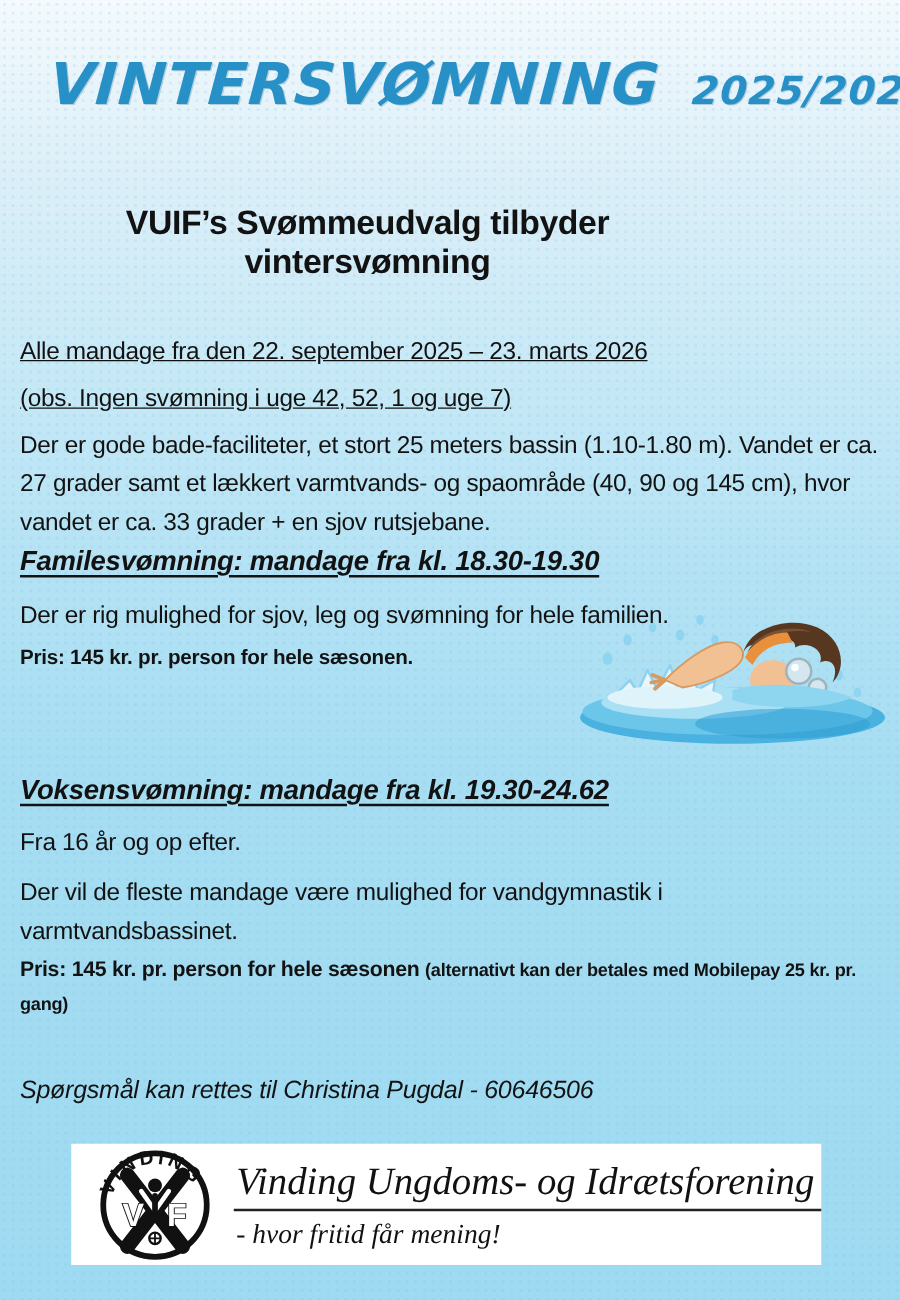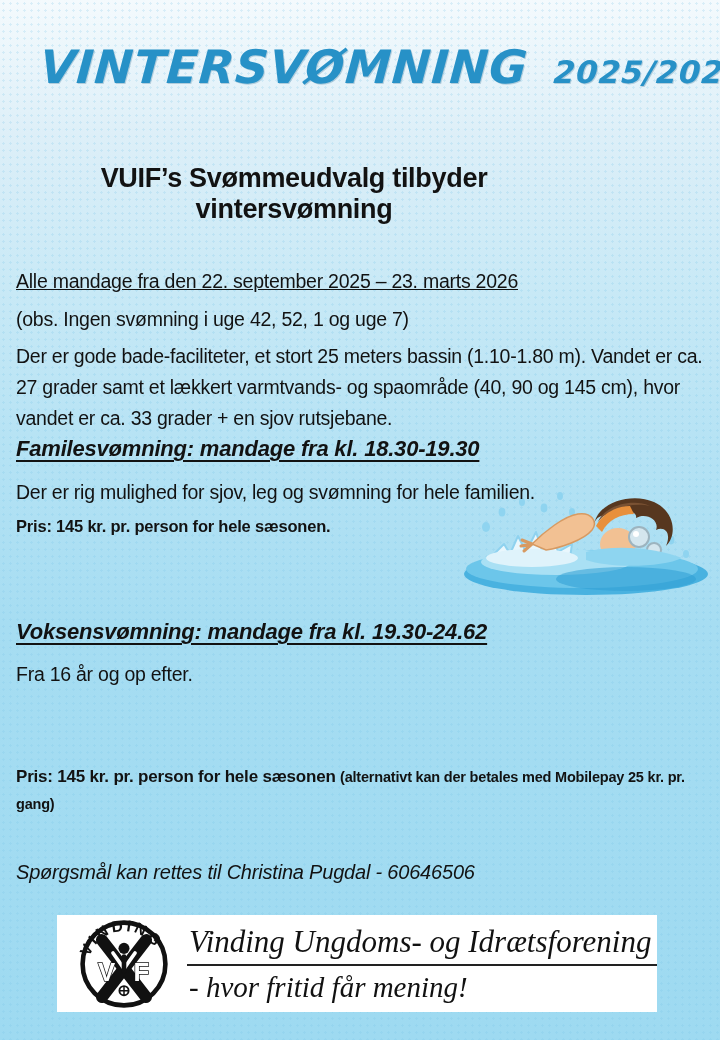--- a/index.html
+++ b/index.html
@@ -56,21 +56,21 @@
     z-index: 2;
   }
   .h1a { top: 163px; }
   .h1b { top: 215px; }
 
   .body-text {
     left: 16px; font-size: 19.5px; letter-spacing: -0.25px;
     line-height: 31px; z-index: 2;
   }
   .schedule   { top: 266px; text-decoration: underline; }
-  .note       { top: 304px; }
+  .note       { top: 304px; text-decoration: underline; }
   .facilities { top: 341px; width: 700px; }
 
   .section-heading {
     left: 16px; font-size: 22px; font-weight: 700; font-style: italic;
     letter-spacing: -0.2px;
     text-decoration: underline; text-decoration-thickness: 2px; text-underline-offset: 4px;
     z-index: 2;
   }
   .fam-head { top: 436px; }
   .adu-head { top: 619px; }
@@ -105,21 +105,21 @@
     background: #ffffff;
     display: flex; align-items: center;
     z-index: 2;
   }
   .logo-wrap { flex: 0 0 auto; margin-left: 20px; width: 94px; height: 92px; }
   .footer-text { margin-left: 16px; font-family: "Liberation Serif", serif; font-style: italic; color: #111; }
   .org-name {
     font-size: 31px; white-space: nowrap;
     border-bottom: 2.5px solid #222; padding: 0 6px 4px 2px;
   }
-  .slogan { font-size: 29px; margin-top: 5px; padding-left: 2px; }
+  .slogan { font-size: 22px; margin-top: 5px; padding-left: 2px; }
 </style>
 </head>
 <body>
 
 <div class="poster">
 
   <div class="title-row">
     <span class="title">VINTERSVØMNING</span>
     <span class="season">2025/2026</span>
   </div>
@@ -167,20 +167,21 @@
     <circle cx="200" cy="52" r="3" fill="#ffffff"></circle>
     <circle cx="218" cy="68" r="7" fill="#d4e6ee" stroke="#9db4bf" stroke-width="2"></circle>
 
     <path d="M186 76 C189 78 193 78 196 76" stroke="#7a4a2a" stroke-width="2" fill="none" stroke-linecap="round"></path>
 
     <path d="M150 70 C180 62 220 66 246 76 C226 86 172 86 150 78 Z" fill="#8ed5f0"></path>
   </svg>
 
   <div class="abs section-heading adu-head">Voksensvømning: mandage fra kl. 19.30-24.62</div>
   <div class="abs body-text adu-age">Fra 16 år og op efter.</div>
+  <div class="abs body-text adu-desc">Der vil de fleste mandage være mulighed for vandgymnastik i varmtvandsbassinet.</div>
   <div class="abs price-line adu-price"><span class="main">Pris: 145 kr. pr. person for hele sæsonen</span> <span class="alt">(alternativt kan der betales med Mobilepay 25 kr. pr. gang)</span></div>
 
   <div class="abs questions">Spørgsmål kan rettes til Christina Pugdal - 60646506</div>
 
   <div class="abs footer-box">
     <div class="logo-wrap">
       <svg viewBox="0 0 100 100" width="94" height="92" aria-hidden="true">
         <circle cx="50" cy="50" r="45" fill="#ffffff" stroke="#111" stroke-width="5"></circle>
         <defs>
           <path id="arcTop" d="M 12,62 A 39,39 0 1 1 88,62" fill="none"></path>

